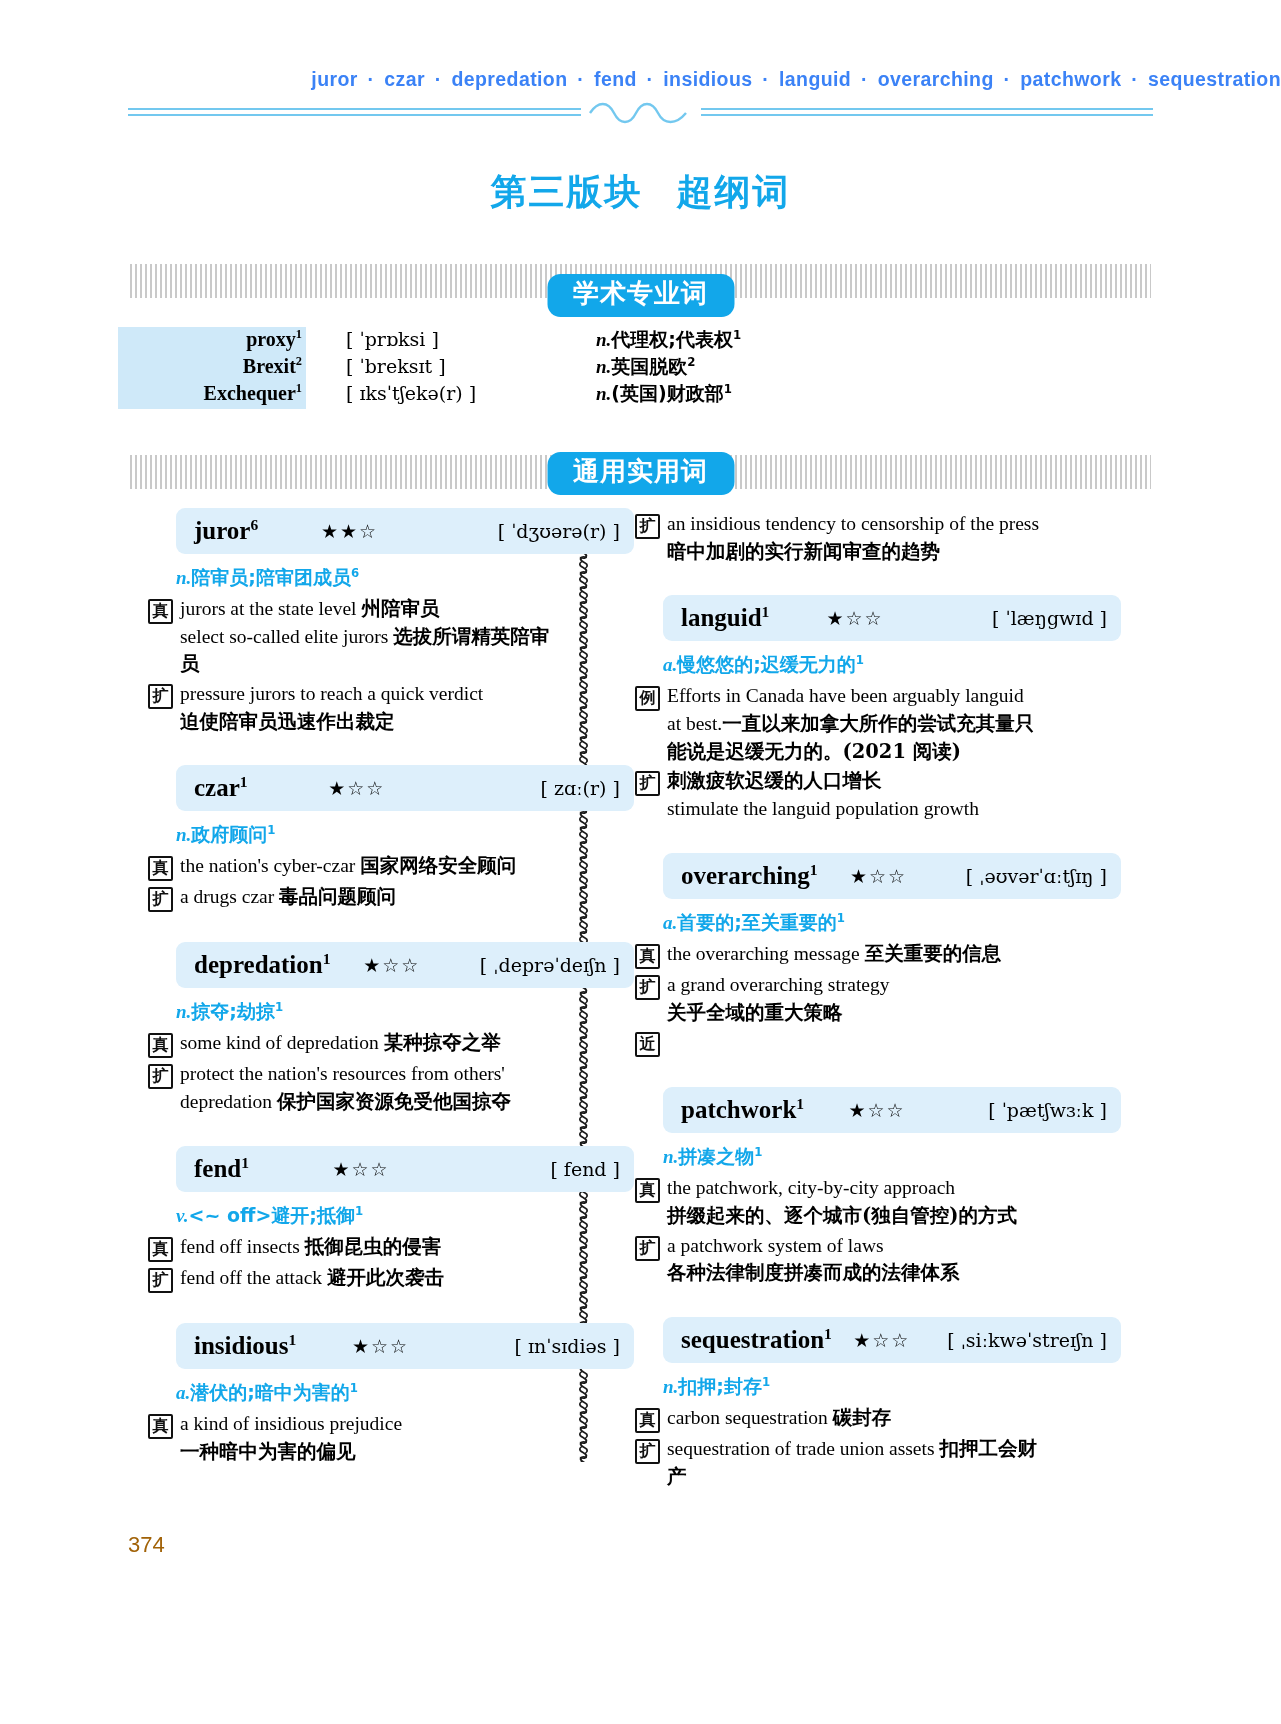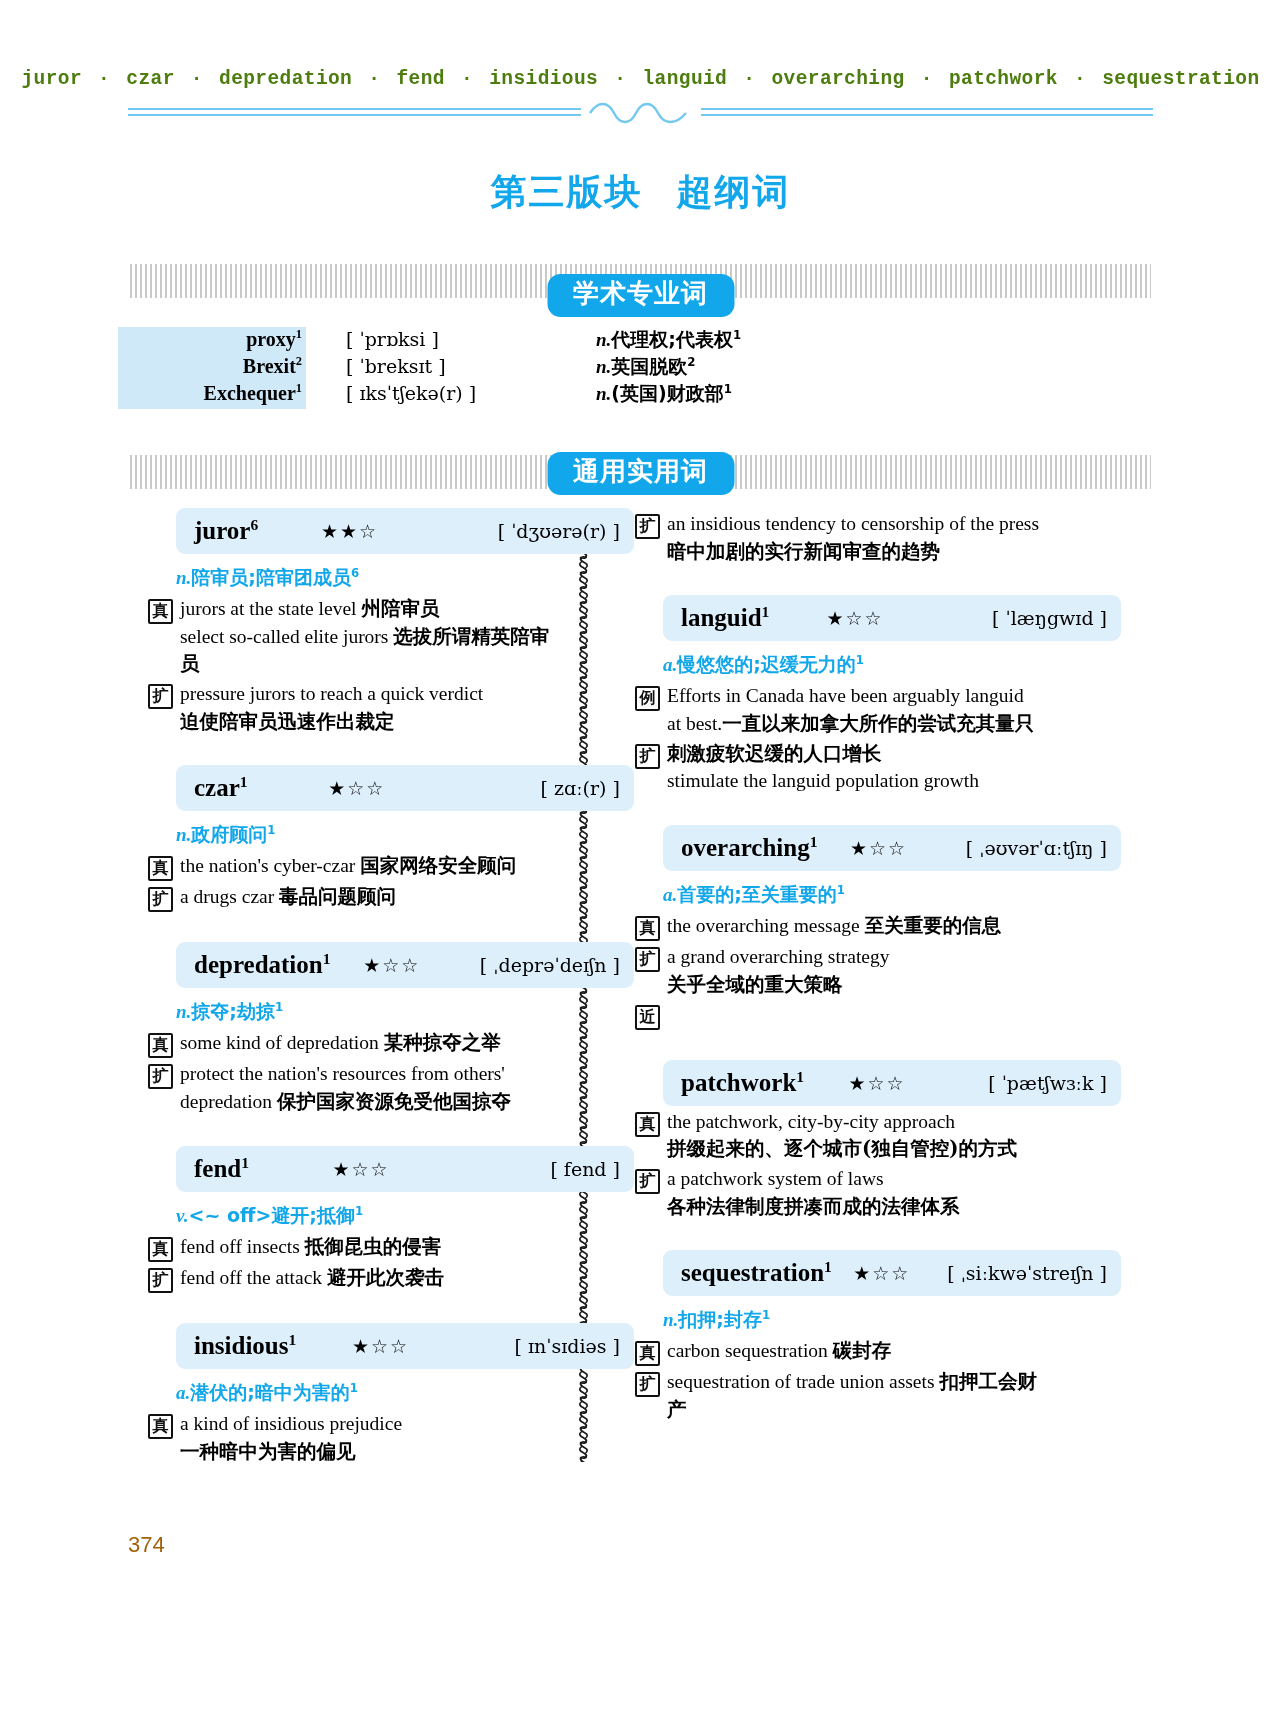--- a/index.html
+++ b/index.html
@@ -14,26 +14,26 @@
     font-family: "Liberation Serif", "DejaVu Serif", serif;
     color: #000000;
     overflow: hidden;
   }
 
   
   .running-head {
     position: absolute;
     left: 0; right: 0;
     top: 68px;
-    text-align: center;
-    font-family: Liberation Mono, monospace;
+    text-align: right;
+    font-family: Liberation Sans, sans-serif;
     font-weight: bold;
     font-size: 19.5px;
     letter-spacing: 0.4px;
-    color: #4d7c0f;
+    color: #3b82f6;
     white-space: nowrap;
   }
   .rh-sep { padding: 0 4px; }
 
   .head-rule {
     position: absolute;
     left: 128px; right: 128px;
     top: 106px;
     height: 18px;
   }
@@ -437,20 +437,21 @@
           <span class="w">languid<sup>1</sup></span>
           <span class="stars">★☆☆</span>
           <span class="phon">[ ˈlæŋgwɪd ]</span>
         </div>
         <div class="wdef"><i>a.</i>慢悠悠的;迟缓无力的<sup>1</sup></div>
         <div class="ex">
           <span class="ico">例</span>
           <div class="ex-body">
             <div><span class="en">Efforts in Canada have been arguably languid</span></div>
             <div><span class="en">at best.</span><span class="zh">一直以来加拿大所作的尝试充其量只</span></div>
+            <div style="padding-left: 0px;"><span class="zh">能说是迟缓无力的。(2021 阅读)</span></div>
           </div>
         </div>
         <div class="ex">
           <span class="ico">扩</span>
           <div class="ex-body">
             <div style="padding-left: 0px;"><span class="zh">刺激疲软迟缓的人口增长</span></div>
             <div><span class="en">stimulate the languid population growth</span></div>
           </div>
         </div>
       </div>
@@ -477,20 +478,21 @@
         <div class="ex">
           <span class="ico">近</span>
         </div>
       </div>
       <div class="entry">
         <div class="whead">
           <span class="w">patchwork<sup>1</sup></span>
           <span class="stars">★☆☆</span>
           <span class="phon">[ ˈpætʃwɜːk ]</span>
         </div>
+        <div class="wdef"><i>n.</i>拼凑之物<sup>1</sup></div>
         <div class="ex">
           <span class="ico">真</span>
           <div class="ex-body">
             <div><span class="en">the patchwork, city-by-city approach</span></div>
             <div style="padding-left: 0px;"><span class="zh">拼缀起来的、逐个城市(独自管控)的方式</span></div>
           </div>
         </div>
         <div class="ex">
           <span class="ico">扩</span>
           <div class="ex-body">

